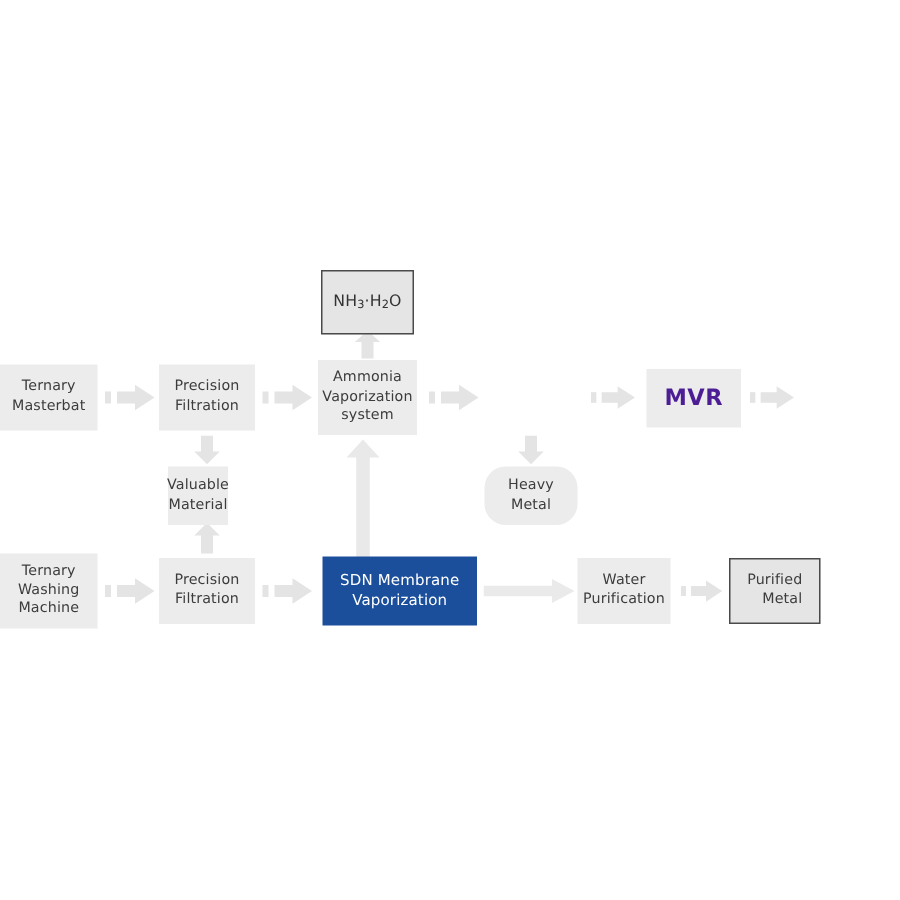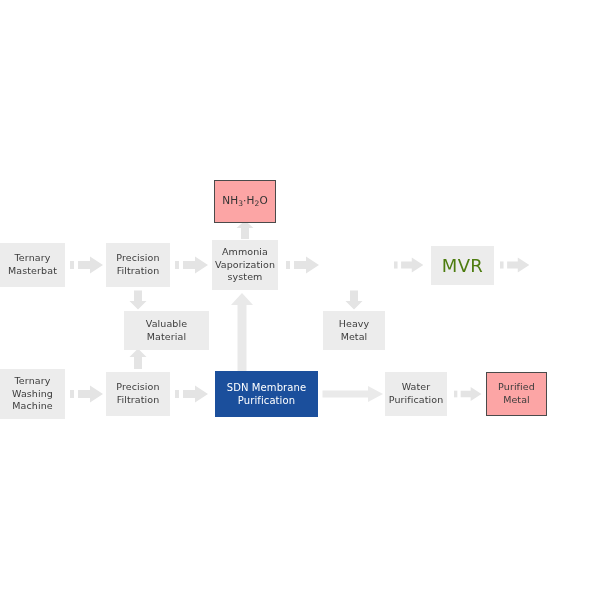--- a/index.html
+++ b/index.html
@@ -26,32 +26,34 @@
     color: #3c3c3c;
     font-size: 9.5px;
     letter-spacing: 0.1px;
     white-space: pre-line;
   }
   .node.gray {
     background: #ececec;
     border: none;
   }
   .node.outline {
-    background: #fca5a5;
+    background: #e5e5e5;
     border: 1.3px solid #4a4a4a;
+    text-align: right;
   }
   .node.blue {
     background: #1b4f9c;
     color: #ffffff;
     font-size: 10px;
   }
   .node.big {
-    font-size: 18px;
-    color: #4d7c0f;
+    font-size: 15px;
+    color: #4c1d95;
     letter-spacing: 0.3px;
+    font-weight: bold;
   }
   .node.chem {
     font-size: 10.5px;
     color: #333333;
   }
   .node .inner { pointer-events: none; }
   sub { font-size: 0.72em; vertical-align: -0.22em; }
 
   
   .arrow {
@@ -175,44 +177,44 @@
 Vaporization
 system</span>
   </div>
 
 
   <div class="node gray big" style="left:431px; top:246px; width:63px; height:39px;">
     <span class="inner">MVR</span>
   </div>
 
 
-  <div class="node gray" style="left:124px; top:311px; width:85px; height:39px;">
+  <div class="node gray" style="left:112px; top:311px; width:40px; height:39px;">
     <span class="inner">Valuable
 Material</span>
   </div>
 
-  <div class="node gray" style="left:323px; top:311px; width:62px; height:39px;">
+  <div class="node gray" style="left:323px; top:311px; width:62px; height:39px;border-radius:14px;">
     <span class="inner">Heavy
 Metal</span>
   </div>
 
   <div class="node gray" style="left:0px; top:369px; width:65px; height:50px;">
     <span class="inner">Ternary
 Washing
 Machine</span>
   </div>
 
   <div class="node gray" style="left:106px; top:372px; width:64px; height:44px;">
     <span class="inner">Precision
 Filtration</span>
   </div>
 
   <div class="node blue" style="left:215px; top:371px; width:103px; height:46px;">
     <span class="inner">SDN Membrane
-Purification</span>
+Vaporization</span>
   </div>
 
   <div class="node gray" style="left:385px; top:372px; width:62px; height:44px;">
     <span class="inner">Water
 Purification</span>
   </div>
 
   <div class="node outline" style="left:486px; top:372px; width:61px; height:44px;">
     <span class="inner">Purified
 Metal</span>

